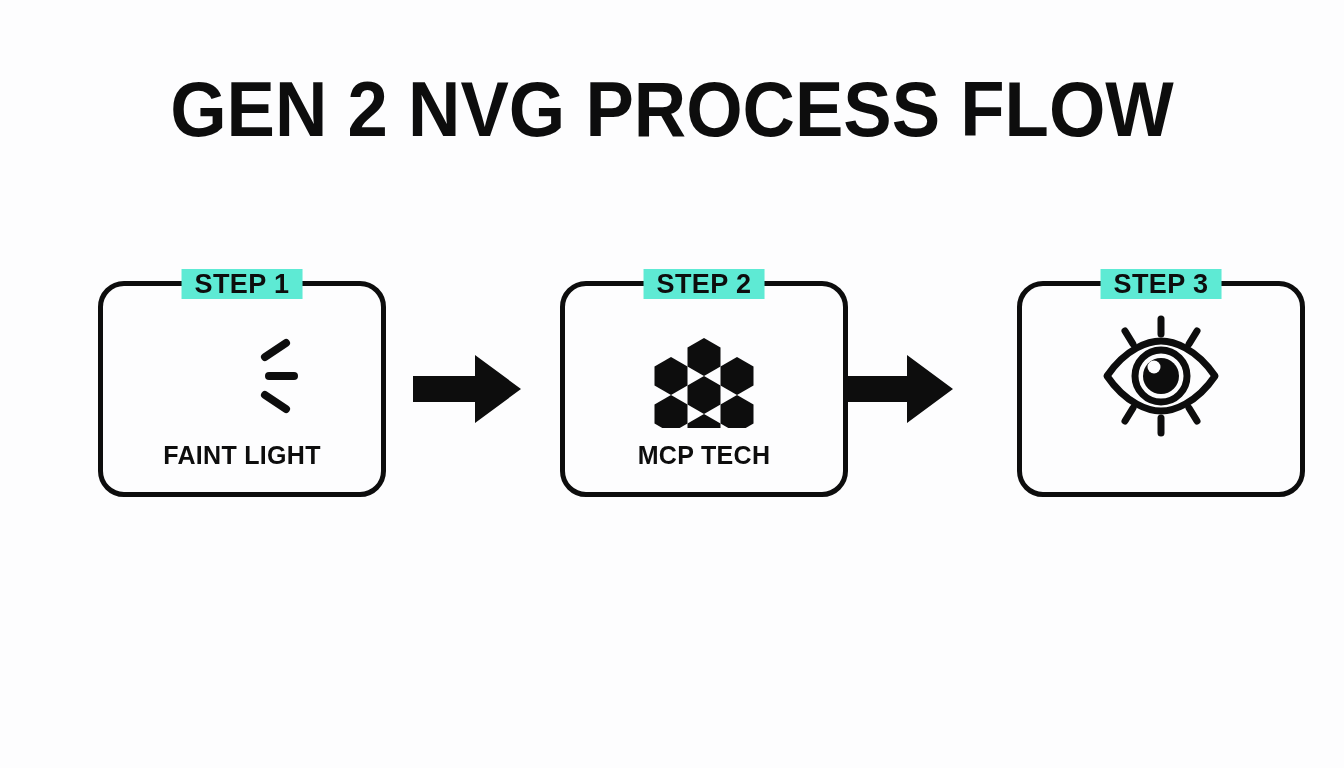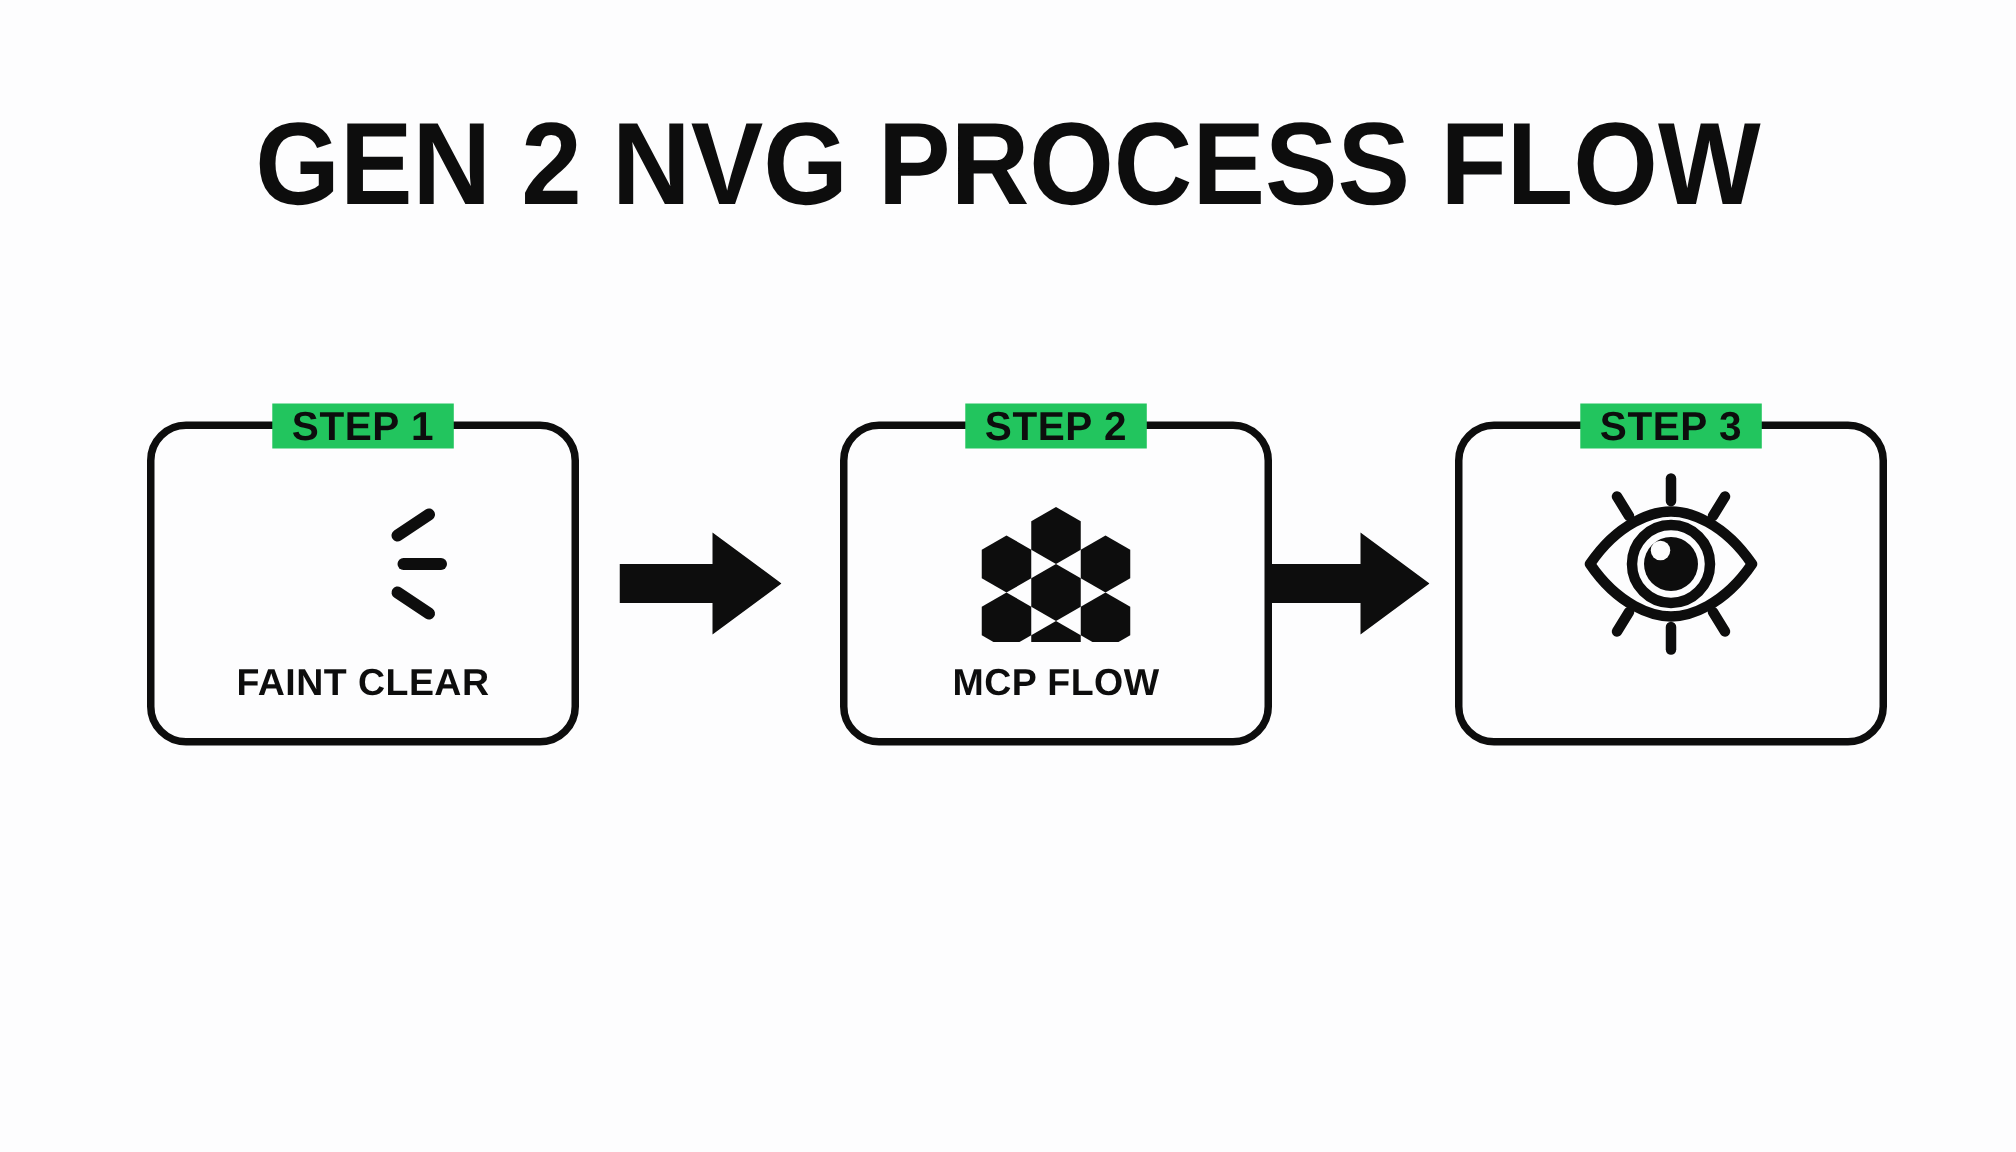--- a/index.html
+++ b/index.html
@@ -53,29 +53,29 @@
     top: 0;
     width: 288px;
     height: 216px;
     box-sizing: border-box;
     border: 5px solid #0d0d0d;
     border-radius: 26px;
     background: transparent;
   }
   .step-box.s1 { left: 0px; }
   .step-box.s2 { left: 442px; margin-left: 20px; }
-  .step-box.s3 { left: 872px; }
+  .step-box.s3 { left: 919px; }
 
   
   .step-label {
     position: absolute;
     top: -17px;
     left: 50%;
     transform: translateX(-50%);
-    background: #22c55e;
+    background: #5eead4;
     padding: 0 13px;
     font-size: 27px;
     font-weight: bold;
     letter-spacing: 0.4px;
     color: #0d0d0d;
     white-space: nowrap;
     line-height: 30px;
     height: 30px;
   }
 
@@ -131,21 +131,21 @@
           <path d="M62 6
                    A 44 44 0 1 0 62 94
                    A 36 36 0 1 1 62 6 Z" fill="#0d0d0d"></path>
 
           <line x1="82" y1="31" x2="103" y2="17" stroke="#0d0d0d" stroke-width="8" stroke-linecap="round"></line>
           <line x1="86" y1="50" x2="111" y2="50" stroke="#0d0d0d" stroke-width="8" stroke-linecap="round"></line>
           <line x1="82" y1="69" x2="103" y2="83" stroke="#0d0d0d" stroke-width="8" stroke-linecap="round"></line>
         </svg>
       </div>
 
-      <div class="step-caption">FAINT CLEAR</div>
+      <div class="step-caption">FAINT LIGHT</div>
     </div>
 
     <div class="arrow a1">
       <svg width="108" height="72" viewBox="0 0 108 72" aria-hidden="true">
         <path d="M0 23 L62 23 L62 2 L108 36 L62 70 L62 49 L0 49 Z" fill="#0d0d0d"></path>
       </svg>
     </div>
 
     <div class="step-box s2">
       <div class="step-label">STEP 2</div>
@@ -164,21 +164,21 @@
 
             <polygon points="23,71 39.5,80.5 39.5,99.5 23,109 6.5,99.5 6.5,80.5"></polygon>
 
             <polygon points="89,71 105.5,80.5 105.5,99.5 89,109 72.5,99.5 72.5,80.5"></polygon>
 
             <polygon points="56,90 72.5,99.5 72.5,118.5 56,128 39.5,118.5 39.5,99.5"></polygon>
           </g>
         </svg>
       </div>
 
-      <div class="step-caption">MCP FLOW</div>
+      <div class="step-caption">MCP TECH</div>
     </div>
 
     <div class="arrow a2">
       <svg width="108" height="72" viewBox="0 0 108 72" aria-hidden="true">
         <path d="M0 23 L62 23 L62 2 L108 36 L62 70 L62 49 L0 49 Z" fill="#0d0d0d"></path>
       </svg>
     </div>
 
     <div class="step-box s3">
       <div class="step-label">STEP 3</div>

